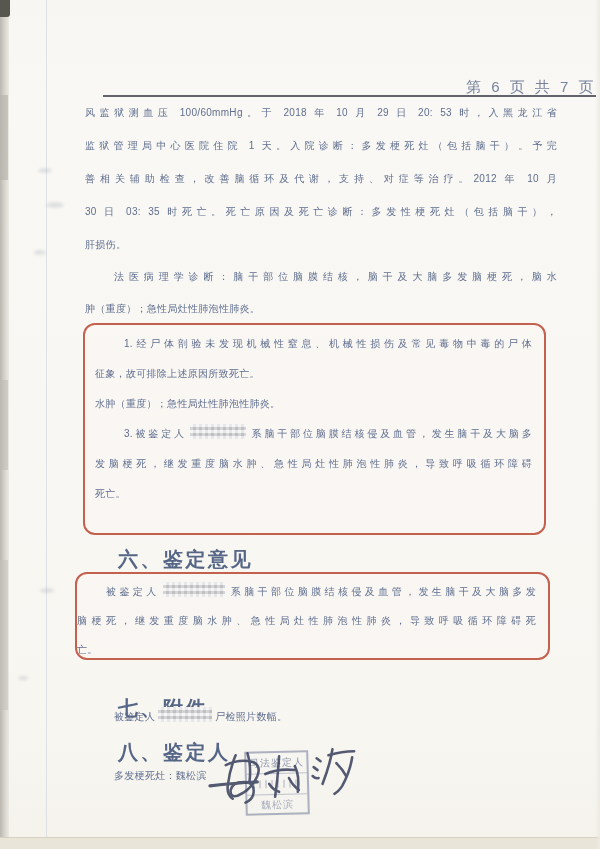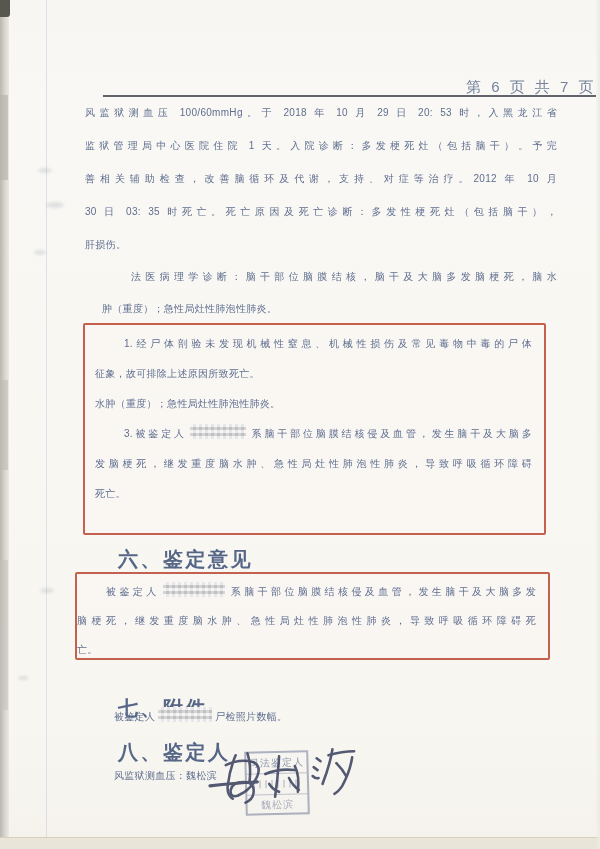--- a/index.html
+++ b/index.html
@@ -31,23 +31,23 @@
   .page-indicator{position:absolute;top:78px;left:466px;font-size:15px;letter-spacing:3px;color:#76839d;}
   .header-rule{position:absolute;top:95px;left:103px;right:4px;height:2px;background:#474a55;opacity:.85;}
 
   
   .tline{height:33px;line-height:33px;font-size:10px;letter-spacing:.3px;white-space:nowrap;}
   .jline{text-align:justify;text-align-last:justify;white-space:normal;}
   .indent{padding-left:29px;}
   .blk{position:absolute;left:85px;width:472px;}
   .para-admission{top:96px;}
   .para-pathology{top:261px;}
-  .para-pathology .tline{height:32px;line-height:32px;margin-left:17px;}
+  .para-pathology .tline{height:32px;line-height:32px;}
 
-  .redbox{position:absolute;border:2px solid #c4604e;border-radius:2px;background:rgba(255,250,248,.15);}
+  .redbox{position:absolute;border:2px solid #c4604e;border-radius:12px;background:rgba(255,250,248,.15);}
   .box1{left:83px;top:323px;width:463px;height:212px;padding:4px 12px 0 10px;box-sizing:border-box;}
   .box1 .tline{height:30px;line-height:30px;}
   .box2{left:75px;top:572px;width:475px;height:88px;padding:3px 12px 0 0;box-sizing:border-box;}
   .box2 .tline{height:29px;line-height:29px;}
 
   .heading{position:absolute;left:118px;font-size:20px;font-weight:600;letter-spacing:2.5px;color:#566687;}
   .h6{top:546px;}
   .h7{top:695px;}
   .h8{top:739px;}
   .attach-line{top:703px;}
@@ -126,21 +126,21 @@
     <div class="tline">亡。</div>
   </div>
 
   <div class="heading h7">七、附件</div>
   <div class="blk attach-line">
     <div class="tline indent"><span>被鉴定人</span><span class="redact w54"></span><span>尸检照片数幅。</span></div>
   </div>
 
   <div class="heading h8">八、鉴定人</div>
   <div class="blk signer-line">
-    <div class="tline indent">风监狱测血压：魏松滨</div>
+    <div class="tline indent">多发梗死灶：魏松滨</div>
   </div>
 
   <div class="stamp">
     <div class="stamp-row">司法鉴定人</div>
     <div class="stamp-row stamp-mid"></div>
     <div class="stamp-row stamp-name">魏松滨</div>
   </div>
 
   <svg class="signature" viewBox="0 0 160 72">
     <g fill="none" stroke="#3d4460" stroke-width="2.6" stroke-linecap="round" opacity="0.88">

